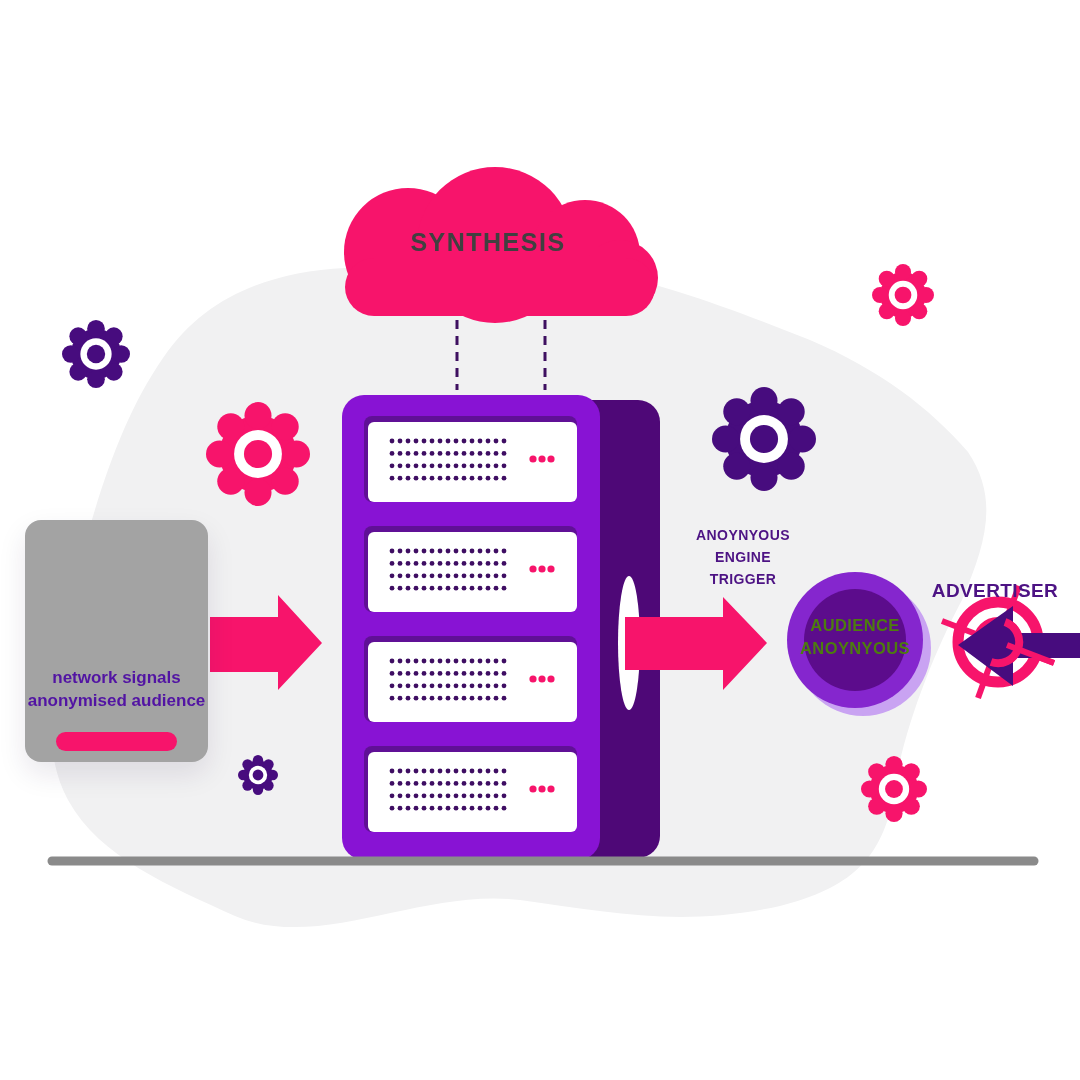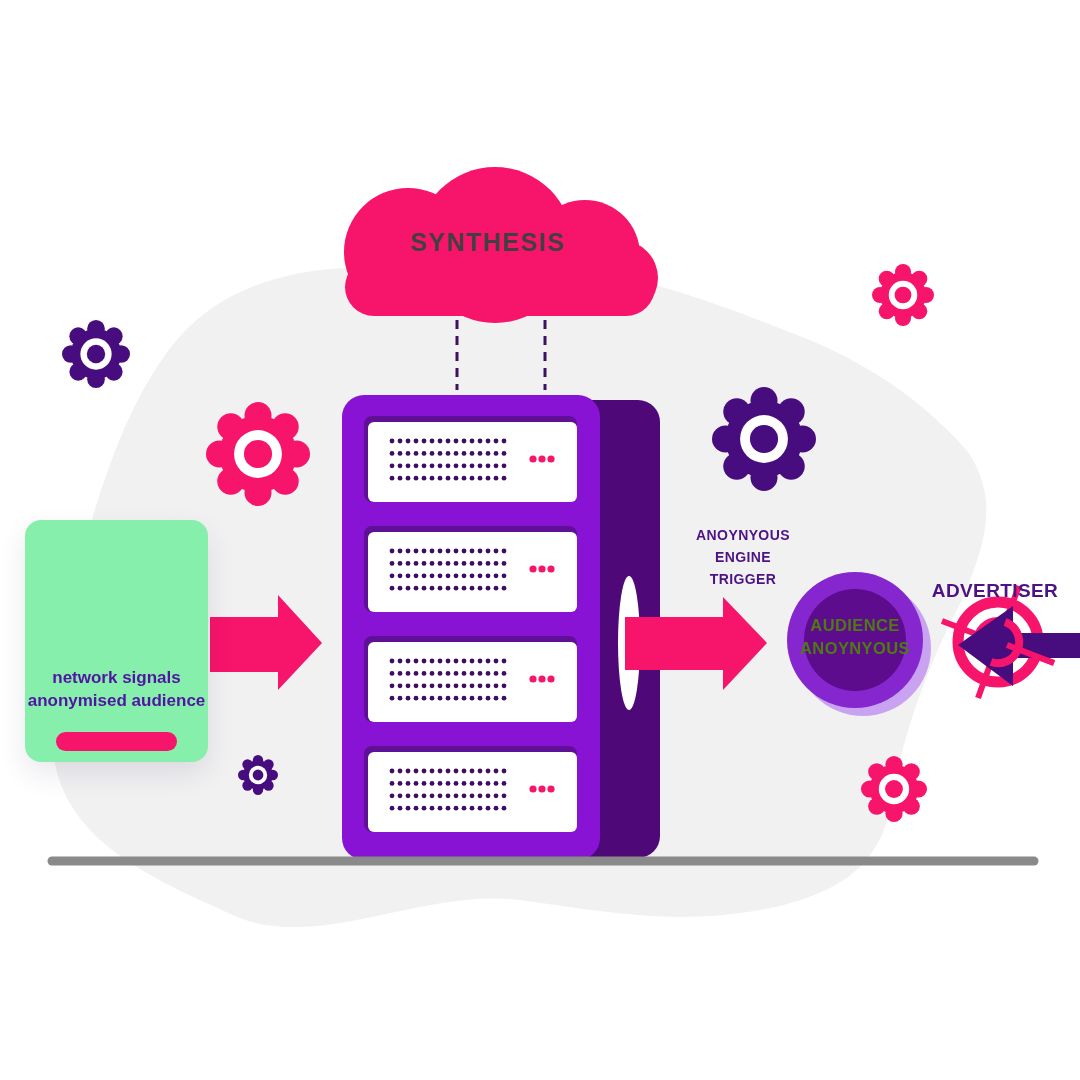--- a/index.html
+++ b/index.html
@@ -6,21 +6,21 @@
   .canvas{position:relative;width:1080px;height:1080px;background:#ffffff;overflow:hidden;
           font-family:"Liberation Sans",sans-serif;}
   .art{position:absolute;left:0;top:0;}
   .txt{position:absolute;font-weight:800;text-align:center;}
   .cloud-line{left:348px;width:280px;color:#404040;font-size:25px;letter-spacing:1.5px;}
   .cloud-l1{top:228px;}
   .cloud-l2{top:264px;}
   .intent{left:664px;width:158px;top:524px;color:#4D1384;font-size:14px;line-height:22px;letter-spacing:.4px;}
   .advertiser{left:925px;width:140px;top:544px;color:#4D1384;font-size:19px;letter-spacing:.4px;margin-top:36px;}
   .audience{left:785px;width:140px;top:614px;color:#4d7c0f;font-size:16.5px;line-height:23px;letter-spacing:.4px;}
-  .card{position:absolute;left:25px;top:520px;width:183px;height:242px;background:#86efac;
+  .card{position:absolute;left:25px;top:520px;width:183px;height:242px;background:#a3a3a3;
         border-radius:16px;box-shadow:0 12px 28px rgba(40,20,70,.10);}
   .card-label{left:0;top:146px;width:183px;color:#5214A3;font-size:17px;line-height:23px;font-weight:800;position:absolute;text-align:center;}
   .card-pill{position:absolute;left:31px;top:212px;width:121px;height:19px;border-radius:10px;}
 </style>
 </head>
 <body>
 
 <div class="canvas">
 
   <svg class="art" width="1080" height="1080" viewBox="0 0 1080 1080">

